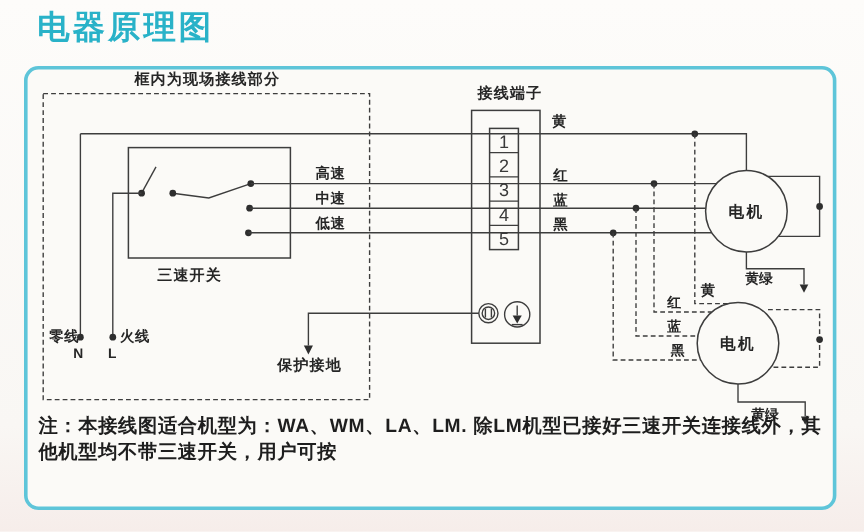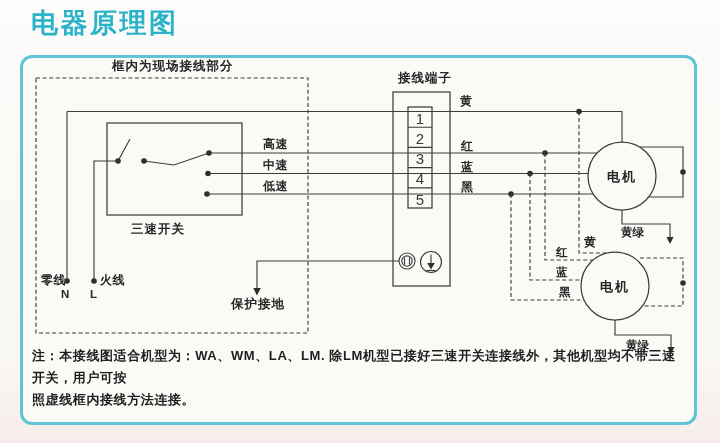--- a/index.html
+++ b/index.html
@@ -24,21 +24,21 @@
   .sym{font-size:11.5px;font-weight:600;}
   .num{font-size:15px;fill:#3a3a3a;}
   .motor-t{font-size:13px;font-weight:600;letter-spacing:2px;}
   .ln{stroke:#3d3d3d;stroke-width:1.15;fill:none;}
   .lnd{stroke:#3d3d3d;stroke-width:1.15;fill:none;stroke-dasharray:4 2.6;}
   .bx{stroke:#3d3d3d;stroke-width:1.25;fill:none;}
   .dot{fill:#2e2e2e;}
   .arr{fill:#2e2e2e;stroke:none;}
   .note{
     position:absolute;left:32px;top:345px;width:655px;
-    font-size:13px;line-height:22px;color:#1e1e1e;letter-spacing:0.6px;font-weight:600;
+    font-size:16px;line-height:22px;color:#1e1e1e;letter-spacing:0.6px;font-weight:600;
   }
 </style>
 </head>
 <body>
 
 <div class="page-title">电器原理图</div>
 
 <div class="diagram-frame"></div>
 
 <svg width="720" height="443" viewBox="0 0 720 443">
@@ -143,14 +143,13 @@
     <path d="M640,258 H683 V306 H643" class="lnd"></path>
     <circle cx="683" cy="283" r="2.8" class="dot"></circle>
     <path d="M615,320 V335 H671 V347" class="ln"></path>
     <polygon points="667.4,347 674.6,347 671,354" class="arr"></polygon>
     <text x="626" y="349" class="sym">黄绿</text>
   </g>
 </svg>
 
 <div class="note">
   <div>注：本接线图适合机型为：WA、WM、LA、LM. 除LM机型已接好三速开关连接线外，其他机型均不带三速开关，用户可按</div>
-  <div>照虚线框内接线方法连接。</div>
 </div>
 
 </body></html>

